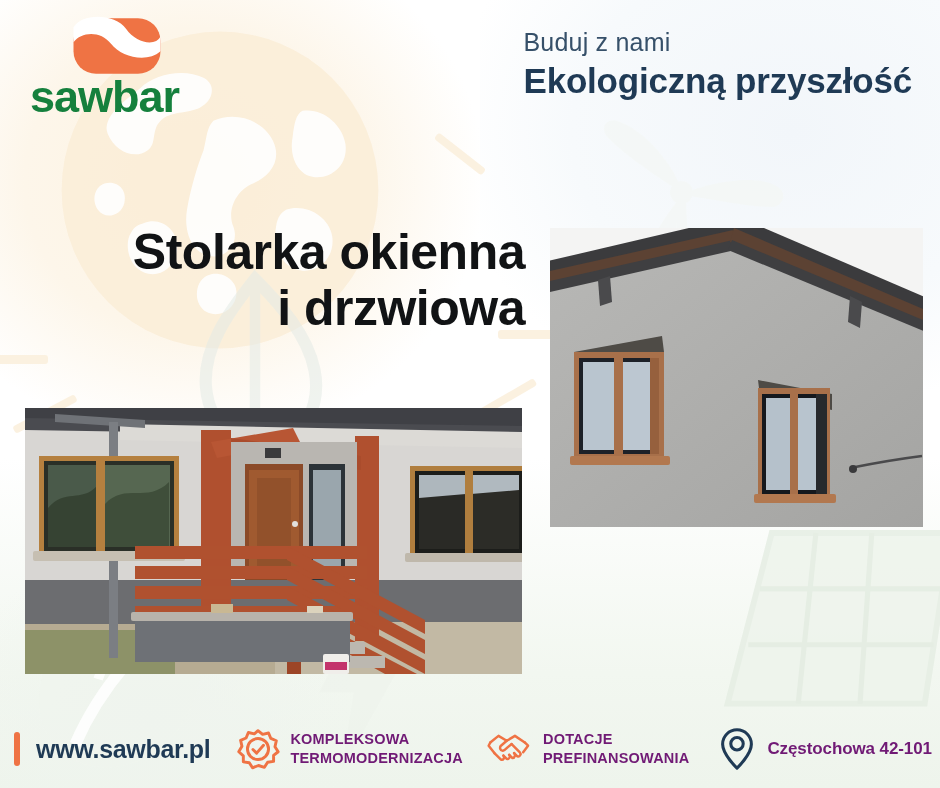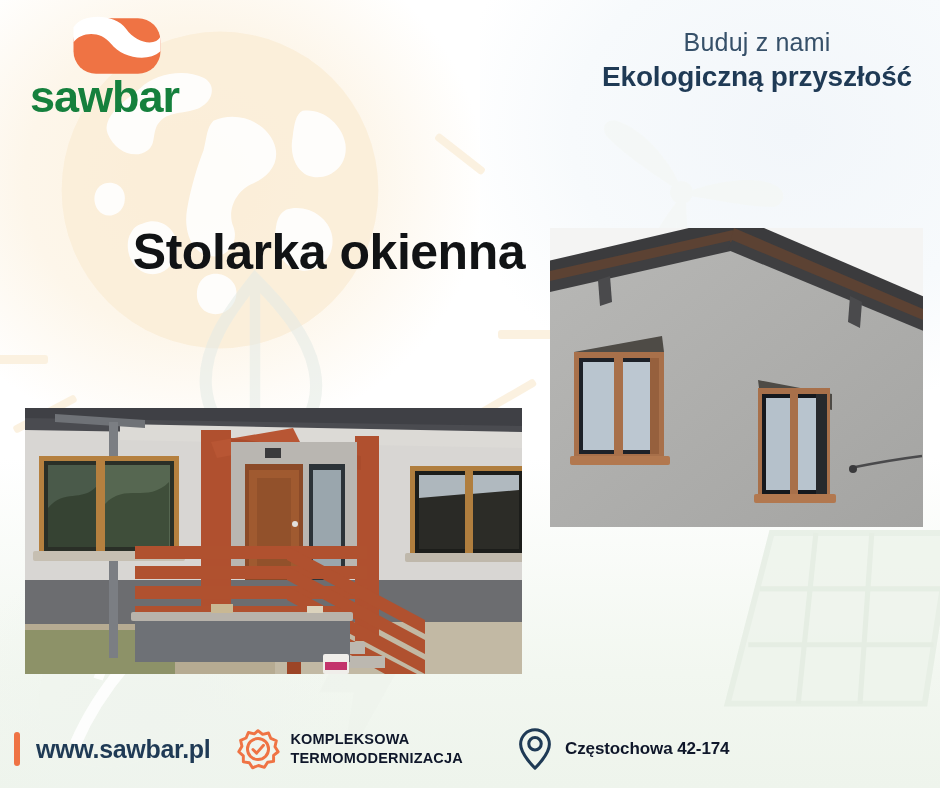--- a/index.html
+++ b/index.html
@@ -63,27 +63,27 @@
   
   .logo-block{position:absolute;left:30px;top:16px;width:230px;height:100px;}
   .logo-mark{position:absolute;left:42px;top:0;width:90px;height:60px;}
   .logo-word{
     position:absolute;left:0;top:58px;
     font-size:45px;font-weight:700;letter-spacing:-1px;
     color:#15803d;line-height:1;
   }
 
   
-  .tagline{position:absolute;right:28px;top:28px;text-align:center;}
+  .tagline{position:absolute;right:28px;top:28px;text-align:left;}
   .tagline-top{
     font-size:25px;font-weight:400;color:#365069;line-height:1.18;
     letter-spacing:.2px;
   }
   .tagline-bot{
-    font-size:28px;font-weight:700;color:#1f3a55;line-height:1.18;
+    font-size:35px;font-weight:700;color:#1f3a55;line-height:1.18;
     letter-spacing:-.2px;margin-top:2px;
   }
 
   
   .headline{
     position:absolute;left:55px;top:224px;width:470px;
     text-align:right;color:#111315;
     font-size:50px;font-weight:700;line-height:1.12;letter-spacing:-.5px;
   }
 
@@ -104,21 +104,21 @@
     width:6px;height:34px;background:#ef7344;border-radius:3px;
     margin-left:14px;margin-right:16px;flex:none;
   }
   .f-url{
     font-size:25px;font-weight:700;color:#1f3a55;letter-spacing:-.3px;
     flex:none;
   }
   .f-item{display:flex;align-items:center;flex:none;}
   .f-ico{flex:none;display:block;}
   .f-txt{
-    font-size:14.5px;font-weight:700;color:#0f172a;line-height:1.28;
+    font-size:14.5px;font-weight:700;color:#701a75;line-height:1.28;
     letter-spacing:.2px;margin-left:10px;
   }
   .f-txt.addr{font-size:17px;letter-spacing:-.1px;line-height:1.25;}
   .sp1{width:26px;flex:none;}
   .sp2{width:24px;flex:none;}
   .sp3{width:28px;flex:none;}
 </style>
 </head>
 <body>
 
@@ -200,20 +200,21 @@
     <div class="logo-word">sawbar</div>
   </div>
 
   <div class="tagline">
     <div class="tagline-top">Buduj z nami</div>
     <div class="tagline-bot">Ekologiczną przyszłość</div>
   </div>
 
   <div class="headline">
     <div>Stolarka okienna</div>
+    <div>i drzwiowa</div>
   </div>
 
   <div class="photo photo-right">
     <svg width="373" height="299" viewBox="0 0 373 299">
 
       <rect x="0" y="0" width="373" height="299" fill="#f4f4f3"></rect>
 
       <path d="M0 48 L188 4 L373 84 L373 299 L0 299 Z" fill="#adadab"></path>
       <path d="M0 48 L188 4 L373 84 L373 299 L0 299 Z" fill="url(#wallgrad)" opacity=".5"></path>
       <defs>
@@ -373,29 +374,47 @@
           <path d="M18.5 24.5 L22.5 28.5 L30 20" fill="none" stroke="#ef7344" stroke-width="3.2" stroke-linecap="round" stroke-linejoin="round"></path>
         </svg>
         <div class="f-txt">
           <div>KOMPLEKSOWA</div>
           <div>TERMOMODERNIZACJA</div>
         </div>
       </div>
 
       <div class="sp2"></div>
 
+      <div class="f-item">
+        <svg class="f-ico" width="46" height="40" viewBox="0 0 56 44">
+          <g fill="none" stroke="#ef7344" stroke-width="3" stroke-linecap="round" stroke-linejoin="round">
+            <path d="M4 14 L14 6 L24 12 L34 6 L46 14"></path>
+            <path d="M24 12 L17 18 C15 20 16 24 19 24 C21 24 23 22 25 20 L30 16"></path>
+            <path d="M30 16 L40 26 C42 28 40 32 37 31 L33 27"></path>
+            <path d="M33 27 C35 29 34 33 31 33 L27 29"></path>
+            <path d="M27 29 C29 31 27 35 24 34 L20 30"></path>
+            <path d="M20 30 C22 32 20 36 17 35 L9 27"></path>
+            <path d="M46 14 L50 18 L44 26"></path>
+            <path d="M4 14 L2 18 L9 27"></path>
+          </g>
+        </svg>
+        <div class="f-txt">
+          <div>DOTACJE</div>
+          <div>PREFINANSOWANIA</div>
+        </div>
+      </div>
 
       <div class="sp3"></div>
 
       <div class="f-item">
         <svg class="f-ico" width="40" height="46" viewBox="0 0 40 48">
           <path d="M20 4 C11.7 4 5 10.7 5 19 C5 29.5 20 44 20 44 C20 44 35 29.5 35 19 C35 10.7 28.3 4 20 4 Z" fill="none" stroke="#1f3a55" stroke-width="3.2" stroke-linejoin="round"></path>
           <circle cx="20" cy="18.5" r="6.5" fill="none" stroke="#1f3a55" stroke-width="3.2"></circle>
         </svg>
         <div class="f-txt addr">
-          <div>Częstochowa 42-174</div>
+          <div>Częstochowa 42-101</div>
         </div>
       </div>
 
     </div>
   </div>
 
 </div>
 
 </body></html>

